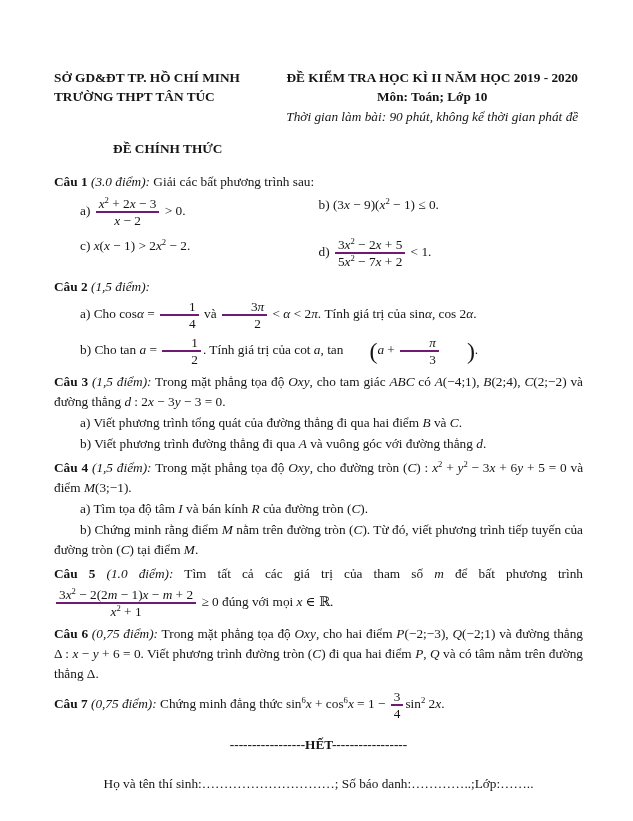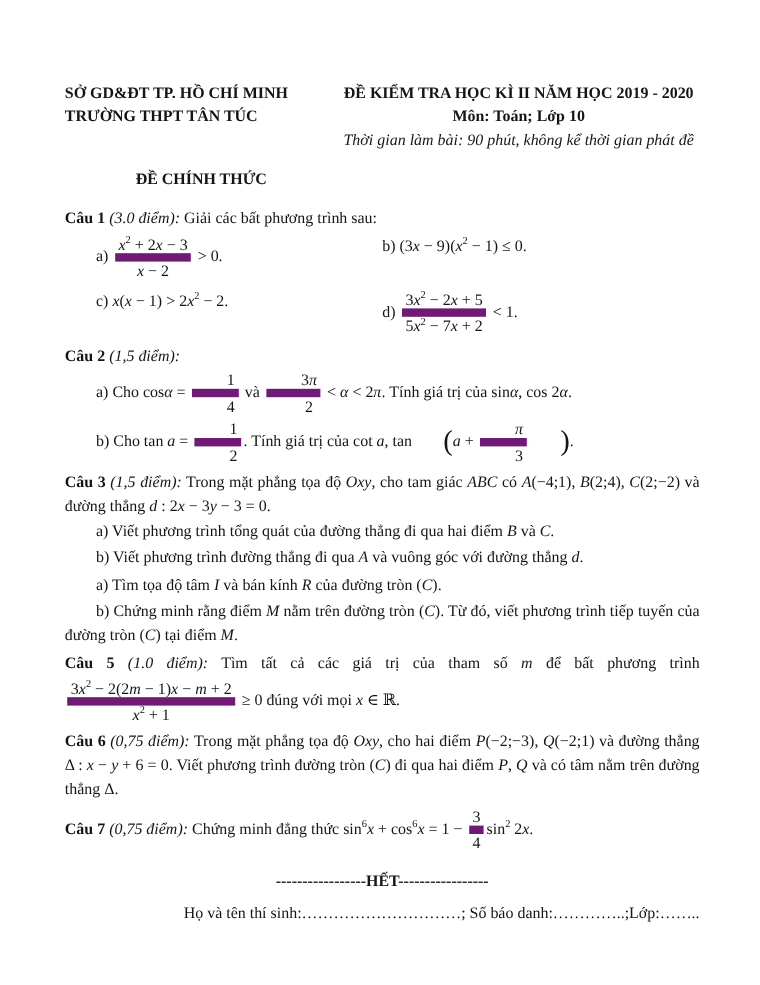--- a/index.html
+++ b/index.html
@@ -30,27 +30,27 @@
   .spread{text-align:justify;text-align-last:justify;}
   .two-col{display:grid;grid-template-columns:1fr 1fr;}
   .two-col .part{margin:3px 0;}
   .two-col .part:nth-child(odd){padding-left:26px;}
   .part-line{text-indent:26px;text-align:justify;margin:1px 0;}
   .plain-line{margin:2px 0;}
   
   sup{font-size:0.65em;line-height:0;}
   .fr{display:inline-block;vertical-align:middle;text-align:center;line-height:1.15;margin:1px 2px;}
   .fr .n{display:block;padding:0 3px;}
-  .fr .d{display:block;border-top:7px solid #701a75;padding:0 3px;}
+  .fr .d{display:block;border-top:2px solid #701a75;padding:0 3px;}
   .bp{display:inline-block;font-size:1.8em;vertical-align:middle;line-height:0.85;font-style:normal;font-weight:normal;}
   
   .footer{margin-top:12px;text-align:center;}
   .het{font-weight:bold;}
   .rule{font-weight:bold;font-style:italic;margin-top:5px;}
-  .fill{margin-top:7px;text-align:right;}
+  .fill{margin-top:20px;}
 </style>
 </head>
 <body>
 
 <div class="page">
 
   <div class="hdr">
     <div class="hdr-left">
       <p>SỞ GD&amp;ĐT TP. HỒ CHÍ MINH</p>
       <p>TRƯỜNG THPT TÂN TÚC</p>
@@ -83,20 +83,21 @@
       <p class="part-line">b) Cho tan <i>a</i> = <span class="fr"><span class="n">1</span><span class="d">2</span></span>. Tính giá trị của cot <i>a</i>, tan<span class="bp">(</span><i>a</i> + <span class="fr"><span class="n"><i>π</i></span><span class="d">3</span></span><span class="bp">)</span>.</p>
     </div>
 
     <div class="q">
       <p class="q-head"><span class="q-label">Câu 3</span> <span class="q-points">(1,5 điểm):</span> <span>Trong mặt phẳng tọa độ <i>Oxy</i>, cho tam giác <i>ABC</i> có <i>A</i>(−4;1), <i>B</i>(2;4), <i>C</i>(2;−2) và đường thẳng <i>d</i> : 2<i>x</i> − 3<i>y</i> − 3 = 0.</span></p>
       <p class="part-line">a) Viết phương trình tổng quát của đường thẳng đi qua hai điểm <i>B</i> và <i>C</i>.</p>
       <p class="part-line">b) Viết phương trình đường thẳng đi qua <i>A</i> và vuông góc với đường thẳng <i>d</i>.</p>
     </div>
 
     <div class="q">
+      <p class="q-head"><span class="q-label">Câu 4</span> <span class="q-points">(1,5 điểm):</span> <span>Trong mặt phẳng tọa độ <i>Oxy</i>, cho đường tròn (<i>C</i>) : <i>x</i><sup>2</sup> + <i>y</i><sup>2</sup> − 3<i>x</i> + 6<i>y</i> + 5 = 0 và điểm <i>M</i>(3;−1).</span></p>
       <p class="part-line">a) Tìm tọa độ tâm <i>I</i> và bán kính <i>R</i> của đường tròn (<i>C</i>).</p>
       <p class="part-line">b) Chứng minh rằng điểm <i>M</i> nằm trên đường tròn (<i>C</i>). Từ đó, viết phương trình tiếp tuyến của đường tròn (<i>C</i>) tại điểm <i>M</i>.</p>
     </div>
 
     <div class="q">
       <p class="q-head spread"><span class="q-label">Câu 5</span> <span class="q-points">(1.0 điểm):</span> <span>Tìm tất cả các giá trị của tham số <i>m</i> để bất phương trình</span></p>
       <p class="plain-line"><span class="fr"><span class="n">3<i>x</i><sup>2</sup> − 2(2<i>m</i> − 1)<i>x</i> − <i>m</i> + 2</span><span class="d"><i>x</i><sup>2</sup> + 1</span></span> ≥ 0 đúng với mọi <i>x</i> ∈ ℝ.</p>
     </div>
 
     <div class="q">

